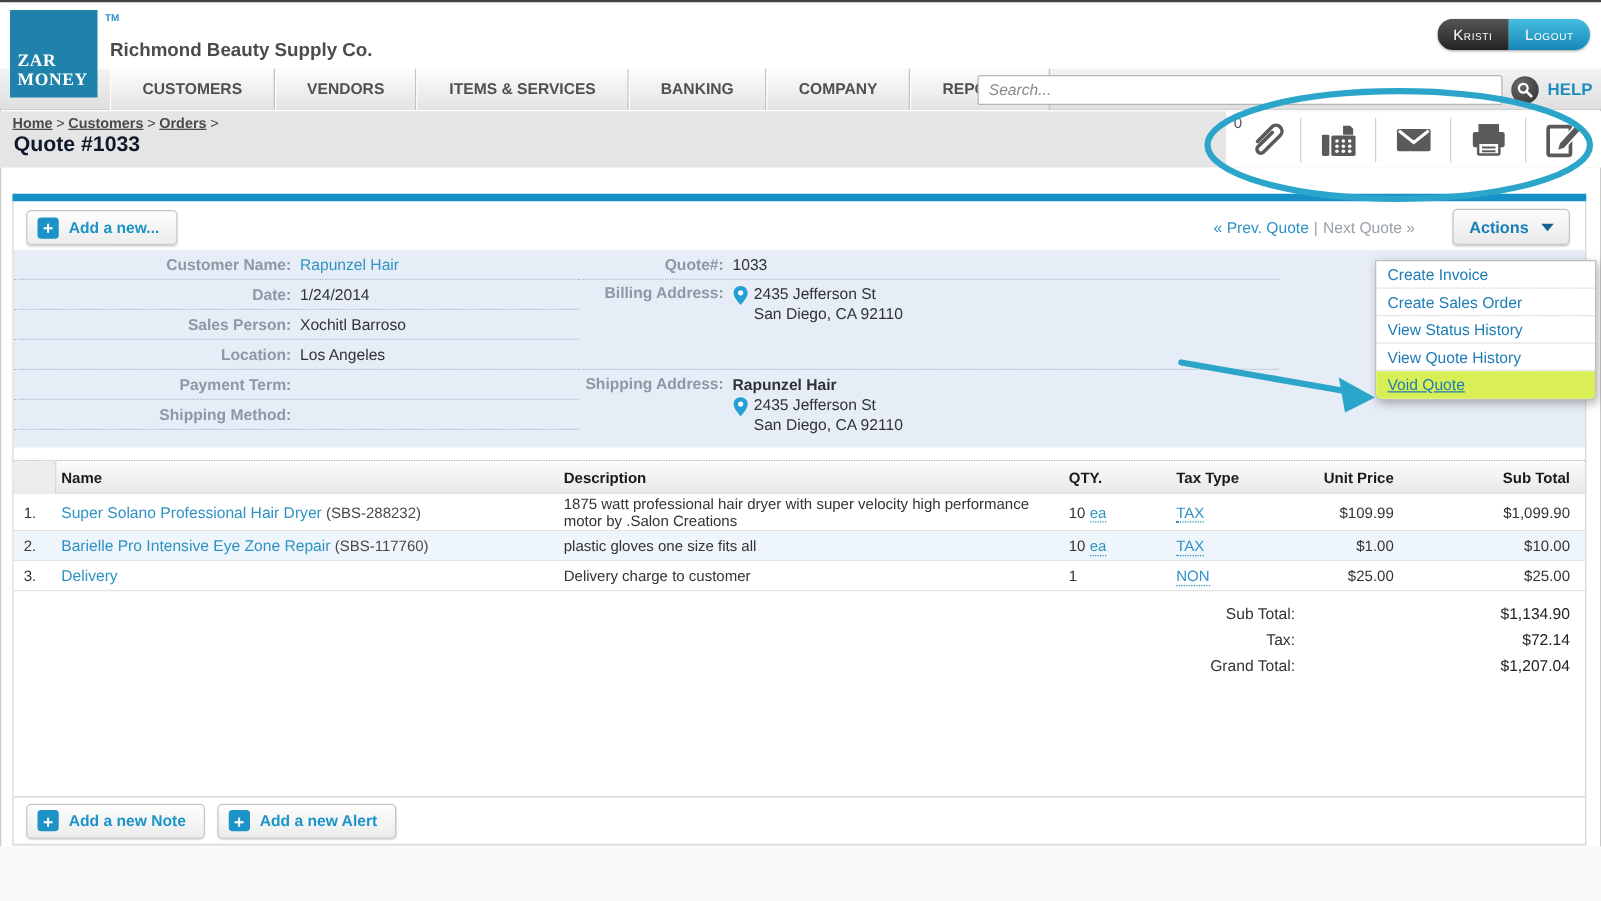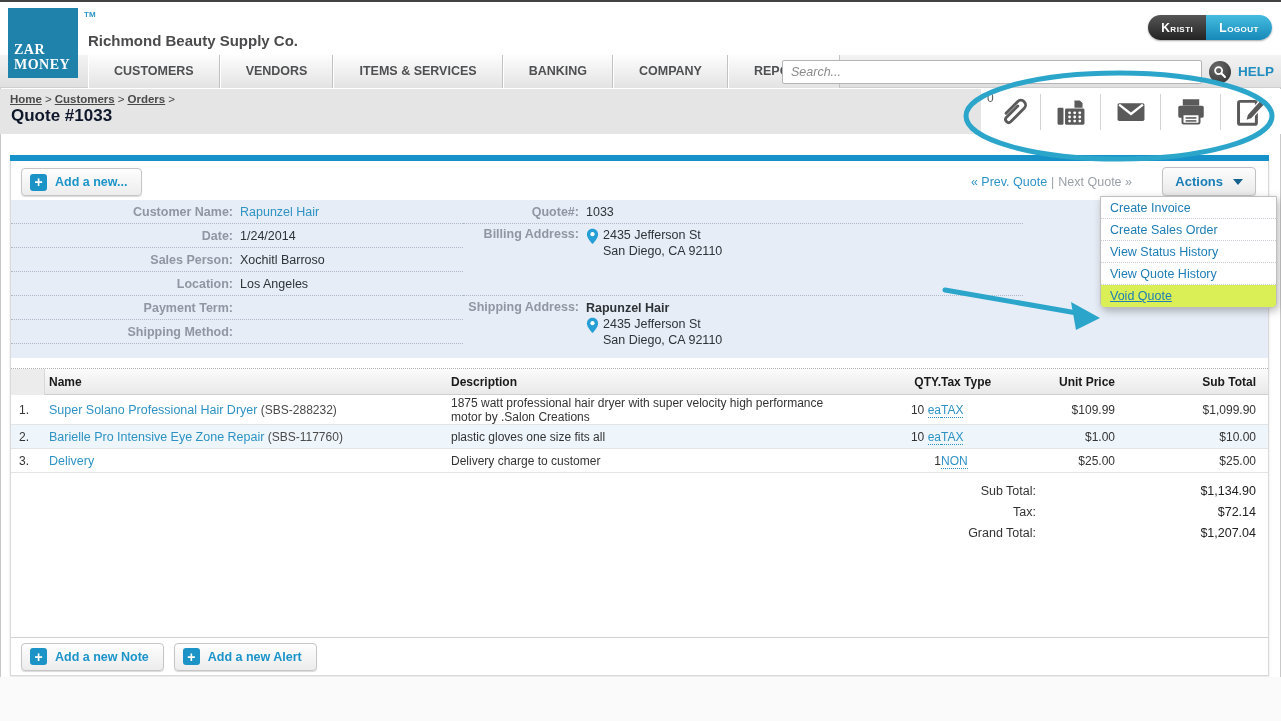--- a/index.html
+++ b/index.html
@@ -15,21 +15,21 @@
   
   .app-header { position:absolute; left:0; top:2px; width:1281px; height:53px; background:#fff; }
   .logo-box {
     position:absolute; left:8px; top:6px; width:70px; height:70px;
     background:#1e82ab; z-index:20; display:flex; align-items:flex-end; padding:6px 6px;
   }
   .logo-text { color:#fff; font-family:"Liberation Serif", serif; font-weight:bold; font-size:14px; line-height:15px; letter-spacing:.5px; }
   .tm-mark { position:absolute; left:84px; top:8px; font-size:8px; font-weight:bold; color:#2e93c4; }
   .company-name { position:absolute; left:88px; top:30px; font-size:15px; font-weight:bold; color:#4b4b4d; }
   .user-pill { position:absolute; right:9px; top:13px; height:25px; display:flex; border-radius:13px; overflow:hidden; box-shadow:0 1px 2px rgba(0,0,0,.35); cursor:pointer; }
-  .user-pill .seg { display:flex; align-items:center; padding:12px 13px; color:#fff; font-weight:bold; font-size:12px; font-variant:small-caps; letter-spacing:.5px; }
+  .user-pill .seg { display:flex; align-items:center; padding:12px 13px; color:#fff; font-weight:normal; font-size:12px; font-variant:small-caps; letter-spacing:.5px; }
   .seg-name { background:linear-gradient(#565656,#232323); }
   .seg-logout { background:linear-gradient(#45bde0,#1688b8); }
 
   
   .nav-bar { position:absolute; left:0; top:55px; width:1281px; height:33px; background:linear-gradient(#f3f3f3,#dfdfdf); border-bottom:1px solid #cfcfcf; }
   .nav-tabs { position:absolute; left:88px; top:0; height:33px; display:flex; }
   .nav-tab {
     padding:0 25px; line-height:32px; font-size:12.5px; font-weight:bold; color:#4f5052;
     background:linear-gradient(#fdfdfd,#e3e3e3); border-right:1px solid #c2c2c2; border-left:1px solid #fff; cursor:pointer; white-space:nowrap;
   }
@@ -90,41 +90,41 @@
   .ship-name { font-weight:bold; }
 
   
   .items-table { position:absolute; left:0; top:213px; width:1257px; border-top:1px dotted #b0b0b0; font-size:12px; }
   .t-head { display:flex; height:26px; background:linear-gradient(#fbfbfb,#e9e9e9); border-bottom:1px solid #cfcfcf; font-weight:bold; color:#1a1a1a; align-items:center; }
   .t-row { display:flex; align-items:center; border-bottom:1px solid #e4e4e4; background:#fff; }
   .t-row.alt { background:#eef5fb; }
   .c-num { flex:0 0 34px; padding-left:8px; }
   .c-name { flex:0 0 398px; padding-left:4px; }
   .c-desc { flex:0 0 402px; padding-left:8px; line-height:14px; }
-  .c-qty { flex:0 0 96px; padding-left:10px;text-align:right; }
+  .c-qty { flex:0 0 96px; padding-left:10px; }
   .c-tax { flex:0 0 62px; }
   .c-price { flex:0 0 118px; text-align:right; padding-right:6px; }
   .c-sub { flex:0 0 147px; text-align:right; padding-right:12px; }
   .t-head .c-num { background:#ececec; height:26px; display:flex; align-items:center; border-right:1px solid #d8d8d8; }
   .r1 { height:30px; } .r2,.r3 { height:24px; }
   .item-link { color:#2e93c4; cursor:pointer; font-size:12.5px; }
   .sku { color:#4a4a4a; }
   .dotted-link { color:#2e93c4; border-bottom:1px dotted #2e93c4; cursor:pointer; }
 
   
   .totals { position:absolute; right:12px; top:325px; }
   .tot-row { display:flex; justify-content:flex-end; height:21px; align-items:center; font-size:12.5px;gap:20px; }
   .tot-label { text-align:right; color:#333; }
   .tot-value { width:200px; text-align:right; color:#222; }
 
   
   .notes-bar { position:absolute; left:0; top:482px; width:1257px; height:38px; border-top:1px solid #d2d2d2; display:flex; align-items:center; gap:10px; padding-left:10px; }
 
   
-  .dropdown { position:absolute; left:1100px; top:196px; width:177px; background:#fff; border:1px solid #bfbfbf; border-radius:0 0 5px 5px; box-shadow:2px 3px 8px rgba(0,0,0,.28); z-index:50; }
+  .dropdown { position:absolute; left:1100px; top:208px; width:177px; background:#fff; border:1px solid #bfbfbf; border-radius:0 0 5px 5px; box-shadow:2px 3px 8px rgba(0,0,0,.28); z-index:50; }
   .menu-item { height:22px; line-height:22px; padding-left:9px; font-size:12.5px; color:#1e7db5; border-bottom:1px dotted #c9ced6; cursor:pointer; }
   .menu-item:last-child { border-bottom:none; border-radius:0 0 4px 4px; }
   .menu-item.highlight { background:#d9ef55; text-decoration:underline; }
 
   
   .annotations { position:absolute; left:0; top:0; width:1281px; height:721px; z-index:60; pointer-events:none; }
 
   svg.icn { display:block; }
 </style>
 </head>

